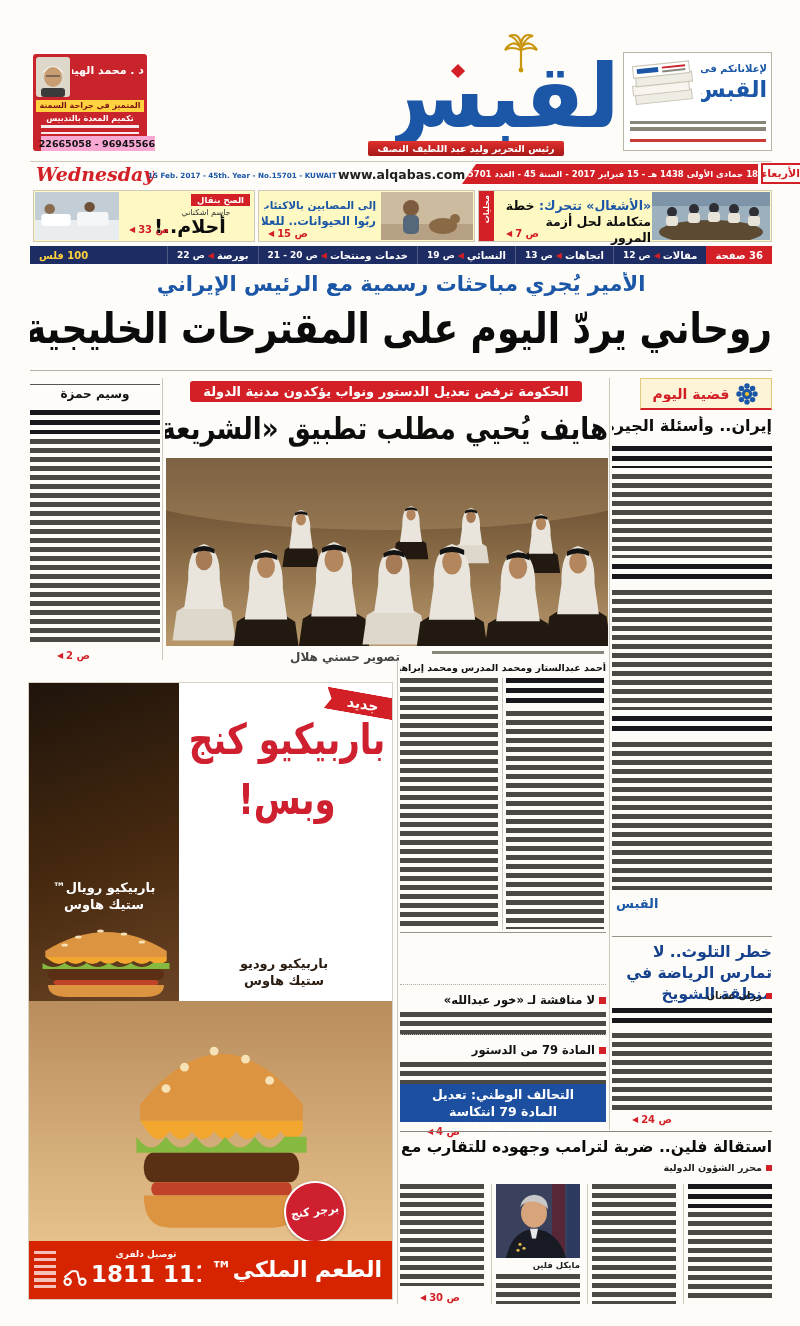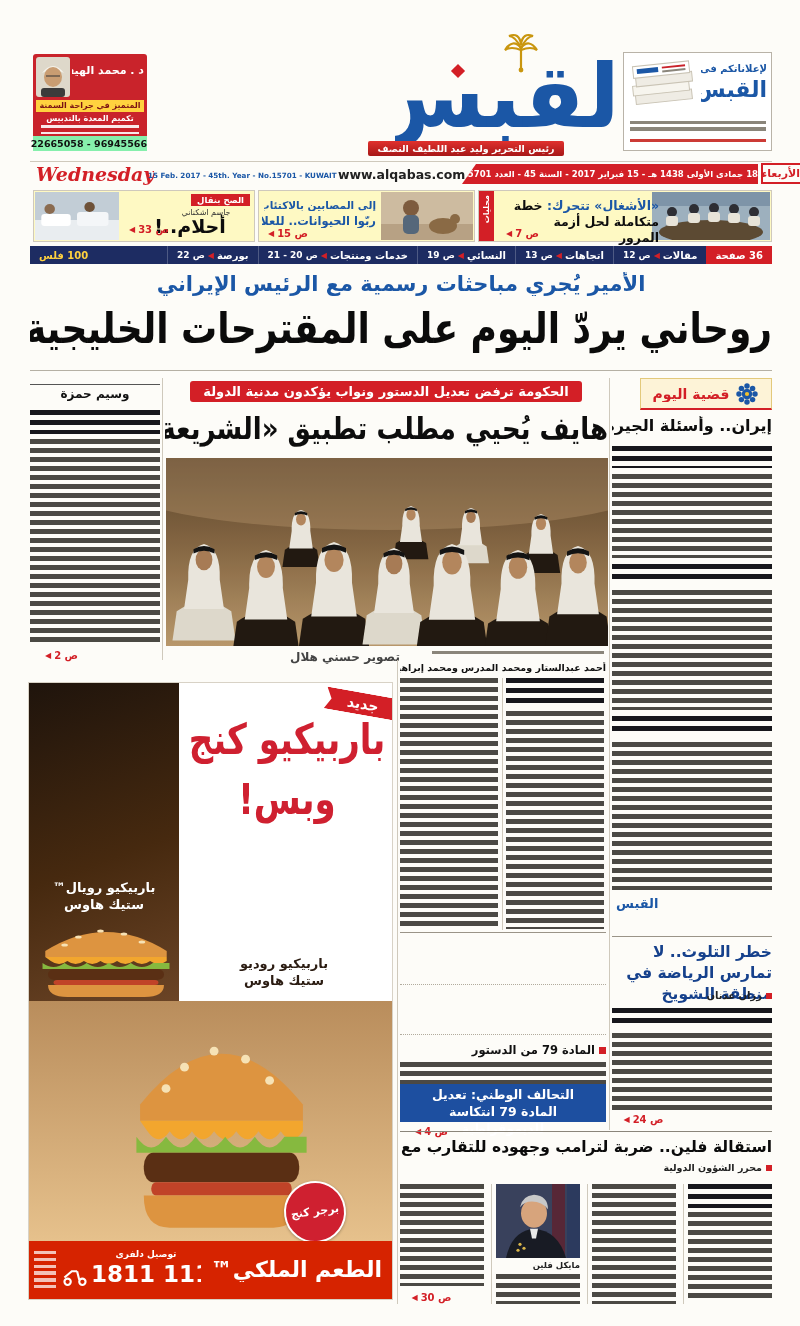--- a/index.html
+++ b/index.html
@@ -1,19 +1,19 @@
 <!DOCTYPE html>
 <html lang="ar"><head>
 <meta charset="utf-8">
 <style>
   *{box-sizing:border-box;margin:0;padding:0}
   body{margin:0;background:#ffffff;font-family:"DejaVu Sans",sans-serif}
   .page{position:relative;width:800px;height:1326px;margin:0 auto;background:#fdfcf8;direction:rtl;overflow:hidden}
   .ab{position:absolute}
-  .c{text-align:center}.r{text-align:right}.l{text-align:center}
+  .c{text-align:center}.r{text-align:right}.l{text-align:right}
   .b{font-weight:bold}
   .nw{white-space:nowrap;overflow:hidden}
   .blue{color:#1b57a6}.red{color:#d31f26}.w{color:#fff}
   .ltr{direction:ltr}
   .stretch{transform:scaleY(1.18);transform-origin:center}
   
   .fx{background-image:repeating-linear-gradient(#4b4944 0,#4b4944 4.6px,transparent 4.6px,transparent 9px)}
   .fxb{background-image:repeating-linear-gradient(#17171c 0,#17171c 5.4px,transparent 5.4px,transparent 10px)}
   .fxw{background-image:repeating-linear-gradient(rgba(255,255,255,.9) 0,rgba(255,255,255,.9) 3.4px,transparent 3.4px,transparent 6.8px)}
   .fxg{background-image:repeating-linear-gradient(#8a857a 0,#8a857a 3.2px,transparent 3.2px,transparent 6.4px)}
@@ -40,21 +40,21 @@
         <rect width="34" height="40" fill="#ded8ca"></rect>
         <path d="M6,16 Q17,2 28,16 Q17,9 6,16 Z" fill="#f5f2ea"></path>
         <ellipse cx="17" cy="20" rx="9" ry="10" fill="#c99d72"></ellipse>
         <rect x="10" y="18" width="14" height="2" fill="#333" opacity=".5"></rect>
         <rect x="5" y="31" width="24" height="9" rx="3" fill="#3b3b3b"></rect>
       </svg>
     <div class="ab w b c nw" style="left:39px;top:10px;width:72px;font-size:11px">د . محمد الهيفي</div>
     <div class="ab b c nw" style="left:3px;top:46px;width:108px;height:12px;background:#ffd23f;color:#7a1113;font-size:8px;line-height:12px">المتميز في جراحة السمنة</div>
     <div class="ab w b c nw" style="left:3px;top:60px;width:108px;font-size:8px">تكميم المعدة بالتدبيس</div>
     <div class="ab fxw" style="left:8px;top:71px;width:98px;height:9px"></div>
-    <div class="ab c" style="left:0;top:82px;width:114px;height:15px;background:#86efac">
+    <div class="ab c" style="left:8px;top:82px;width:114px;height:15px;background:#f9a8d4">
       <span class="ltr b nw" style="font-size:9.5px;color:#111;line-height:15px;display:inline-block">22665058 - 96945566</span>
     </div>
   </div>
 
   <div class="ab" style="left:395px;top:32px;width:255px;height:118px">
     <svg class="ab" style="left:104px;top:-2px;width:44px;height:44px" viewBox="0 0 44 44">
         <g stroke="#c9960f" fill="none" stroke-width="2.2" stroke-linecap="round">
           <path d="M22,40 L22,20"></path>
           <path d="M22,20 Q12,16 6,20 Q14,8 22,18"></path>
           <path d="M22,20 Q32,16 38,20 Q30,8 22,18"></path>
@@ -140,21 +140,21 @@
           <circle cx="102" cy="20" r="5"></circle>
         </g>
         <g fill="#e7e3d8">
           <rect x="14" y="24" width="12" height="10" rx="3"></rect>
           <rect x="36" y="21" width="12" height="10" rx="3"></rect>
           <rect x="56" y="20" width="12" height="10" rx="3"></rect>
           <rect x="76" y="21" width="12" height="10" rx="3"></rect>
           <rect x="96" y="24" width="12" height="10" rx="3"></rect>
         </g>
       </svg>
-    <div class="ab b r" style="right:112px;top:7px;width:148px;font-size:12.5px;line-height:16px;color:#0d0d0d"><span class="blue">«الأشغال» تتحرك:</span><span> خطة متكاملة لحل أزمة المرور</span></div>
+    <div class="ab b r" style="right:120px;top:7px;width:148px;font-size:12.5px;line-height:16px;color:#0d0d0d"><span class="blue">«الأشغال» تتحرك:</span><span> خطة متكاملة لحل أزمة المرور</span></div>
     <div class="ab pref" style="left:24px;bottom:2px"><span>ص 7</span><span class="arr"></span></div>
   </div>
 
   <div class="ab nav" style="left:30px;top:246px;width:742px;height:18px">
     <div class="navitem" style="background:#d31f26;border:none">
         <span>36 صفحة</span>
       </div>
     <div class="navitem">
         <span>مقالات</span>
         <span class="arr"></span>
@@ -233,20 +233,24 @@
   <div class="ab b c nw" style="left:400px;top:662px;width:206px;font-size:9.5px;color:#101010">أحمد عبدالستار ومحمد المدرس ومحمد إبراهيم</div>
   <div class="ab" style="left:506px;top:678px;width:98px;height:252px">
     <div class="fxb" style="height:28px;margin-bottom:5px"></div>
     <div class="fx" style="height:218px"></div>
   </div>
   <div class="ab vline" style="left:502px;top:678px;height:252px"></div>
   <div class="ab fx" style="left:400px;top:678px;width:98px;height:252px"></div>
 
   <div class="ab hline" style="left:400px;top:932px;width:206px;background:#9a9488"></div>
   <div class="ab dotline" style="left:400px;top:984px;width:206px"></div>
+  <div class="ab r" style="left:400px;top:989px;width:206px">
+    <span class="sq"></span><span class="brieft">لا مناقشة لـ «خور عبدالله»</span>
+    <div class="fx" style="height:24px;margin-top:4px"></div>
+  </div>
   <div class="ab dotline" style="left:400px;top:1034px;width:206px"></div>
   <div class="ab r" style="left:400px;top:1039px;width:206px">
     <span class="sq"></span><span class="brieft">المادة 79 من الدستور</span>
     <div class="fx" style="height:24px;margin-top:4px"></div>
   </div>
   <div class="ab w b c" style="left:400px;top:1084px;width:206px;height:38px;background:#1d4fa0;font-size:12.5px;line-height:17px;padding:2px 16px">التحالف الوطني: تعديل المادة 79 انتكاسة للديموقراطية</div>
   <div class="ab pref l" style="left:400px;top:1126px;width:60px"><span>ص 4</span><span class="arr"></span></div>
 
   <div class="ab hline" style="left:400px;top:1131px;width:372px;background:#8a857a"></div>
   <div class="ab b r nw" style="left:400px;top:1138px;width:372px;font-size:15.5px;color:#0b0b0b">استقالة فلين.. ضربة لترامب وجهوده للتقارب مع بوتين</div>

